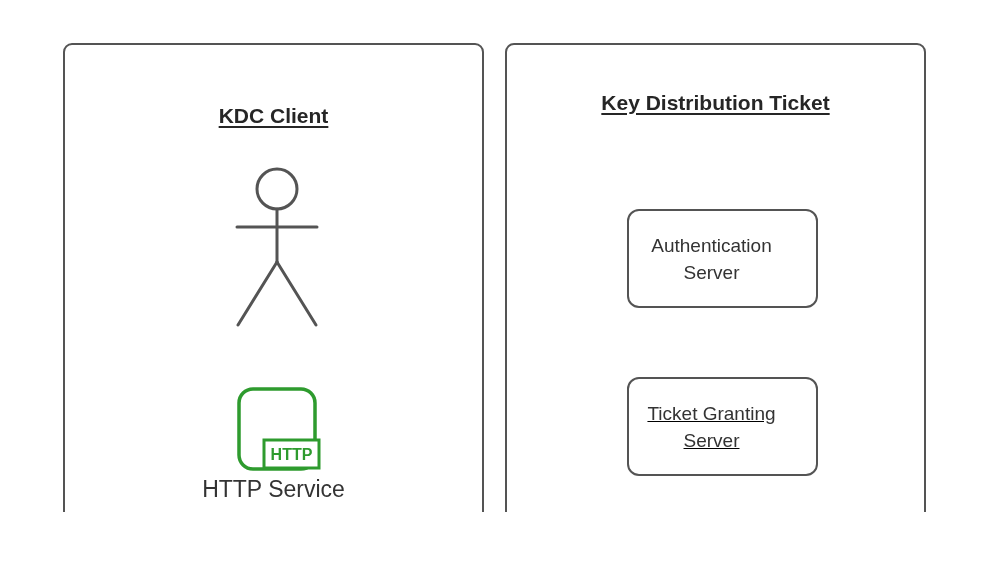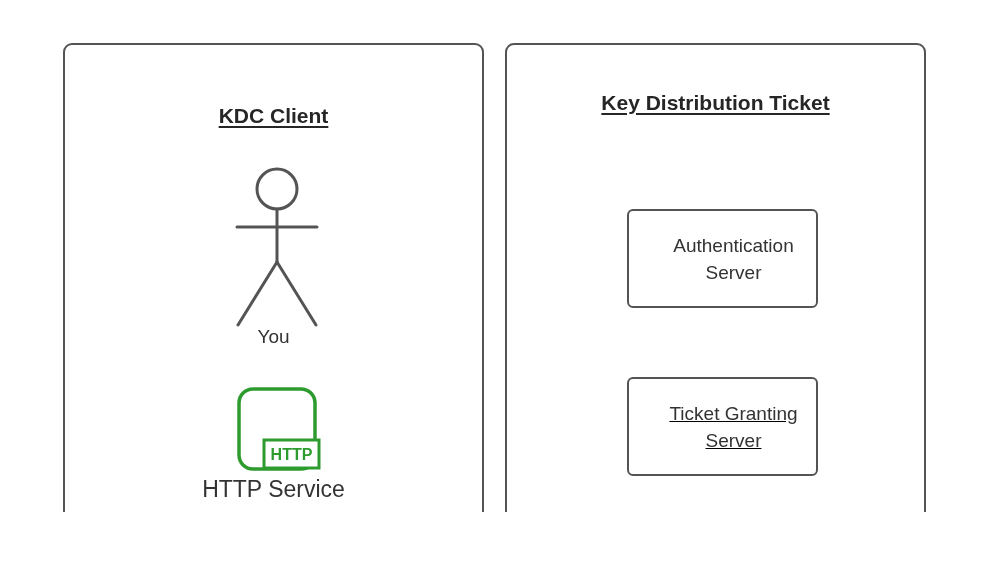--- a/index.html
+++ b/index.html
@@ -103,24 +103,24 @@
     color: var(--label-text);
   }
 
   .server-box {
     position: absolute;
     left: 120px;
     width: 191px;
     height: 99px;
     background: #ffffff;
     border: 2.5px solid var(--box-border);
-    border-radius: 6px;
+    border-radius: 12px;
     display: flex;
     align-items: center;
-    justify-content: flex-end;
+    justify-content: flex-start;
   }
   .server-box.auth   { top: 164px; }
   .server-box.ticket { top: 332px; text-decoration: underline; }
   .server-box .box-label {
     width: 165px;
     text-align: center;
     font-size: 19px;
     line-height: 27px;
     color: var(--label-text);
   }
@@ -134,21 +134,20 @@
     <div class="panel-title">KDC Client</div>
 
     <svg class="actor-svg" width="130" height="170" viewBox="0 0 130 170">
       <circle class="stroke" cx="65" cy="27" r="20"></circle>
       <line class="stroke" x1="65" y1="47" x2="65" y2="100"></line>
       <line class="stroke" x1="25" y1="65" x2="105" y2="65"></line>
       <line class="stroke" x1="65" y1="100" x2="26" y2="163"></line>
       <line class="stroke" x1="65" y1="100" x2="104" y2="163"></line>
     </svg>
 
-    <div class="actor-label">You</div>
 
     <svg class="http-svg" width="90" height="88" viewBox="0 0 90 88">
       <rect class="big-rect" x="4" y="4" width="76" height="80" rx="14" ry="14"></rect>
       <rect class="small-rect" x="29" y="55" width="55" height="28"></rect>
       <text class="http-text" x="56.5" y="75">HTTP</text>
     </svg>
 
     <div class="service-label">HTTP Service</div>
   </div>
 

